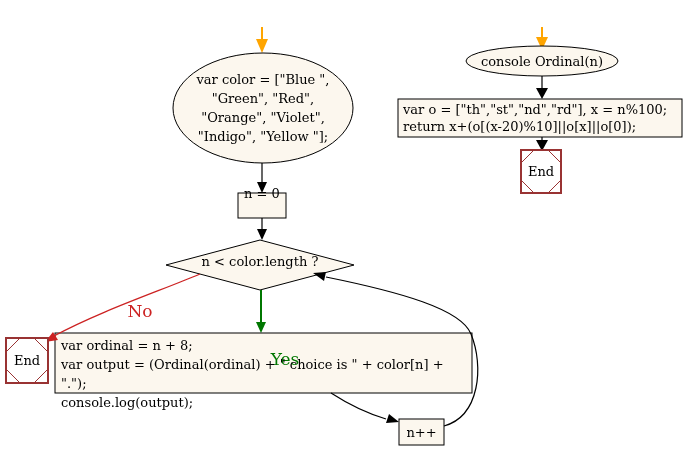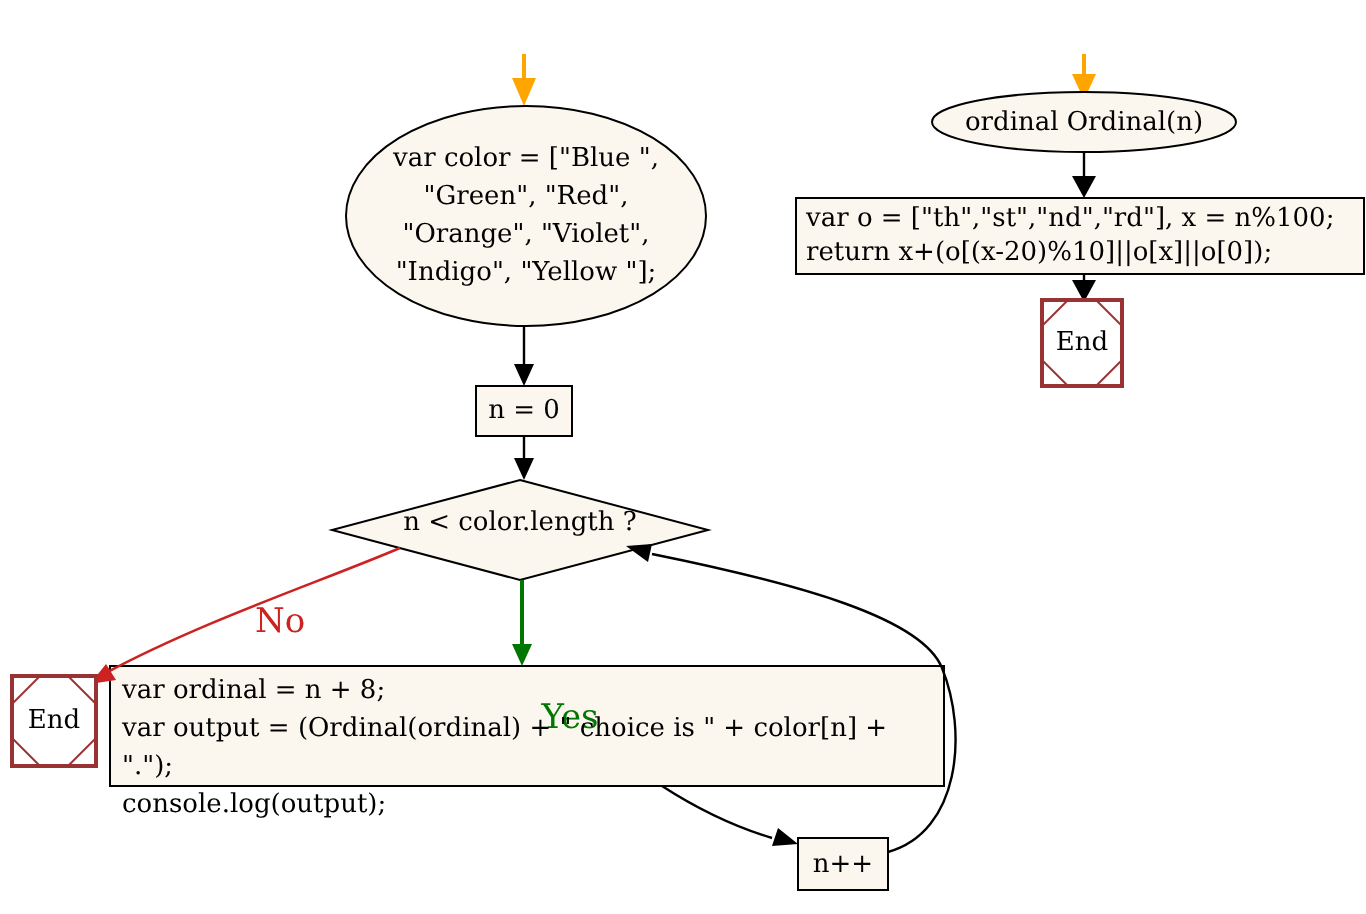--- a/index.html
+++ b/index.html
@@ -128,36 +128,36 @@
     <line class="end-diag" x1="548" y1="150" x2="561" y2="163"></line>
     <line class="end-diag" x1="561" y1="180" x2="548" y2="193"></line>
     <line class="end-diag" x1="534" y1="193" x2="521" y2="180"></line>
   </svg>
 
   <div class="node-text" style="left:178px; top:69px; width:170px; height:78px;">var color = ["Blue ",
 "Green", "Red",
 "Orange", "Violet",
 "Indigo", "Yellow "];</div>
 
-  <div class="node-text" style="left:238px; top:193px; width:48px; height:25px;">n = 0</div>
+  <div class="node-text" style="left:238px; top:181px; width:48px; height:25px;">n = 0</div>
 
   <div class="node-text" style="left:166px; top:236px; width:188px; height:50px;">n &lt; color.length ?</div>
 
   <div class="branch-label label-yes" style="left:267px; top:303px; width:36px;">Yes</div>
 
   <div class="branch-label label-no" style="left:122px; top:303px; width:36px;">No</div>
 
   <div class="code-text" style="left:61px; top:336px; width:408px;">var ordinal = n + 8;
 var output = (Ordinal(ordinal) + " choice is " + color[n] + ".");
 console.log(output);</div>
 
   <div class="node-text" style="left:399px; top:419px; width:45px; height:26px;">n++</div>
 
   <div class="node-text" style="left:6px; top:338px; width:42px; height:45px;">End</div>
 
-  <div class="node-text" style="left:466px; top:46px; width:152px; height:30px;">ordinal Ordinal(n)</div>
+  <div class="node-text" style="left:466px; top:46px; width:152px; height:30px;">console Ordinal(n)</div>
 
   <div class="code-text" style="left:403px; top:101px; width:278px; line-height:17px;">var o = ["th","st","nd","rd"], x = n%100;
 return x+(o[(x-20)%10]||o[x]||o[0]);</div>
 
   <div class="node-text" style="left:521px; top:150px; width:40px; height:43px;">End</div>
 
 </div>
 
 </body></html>

